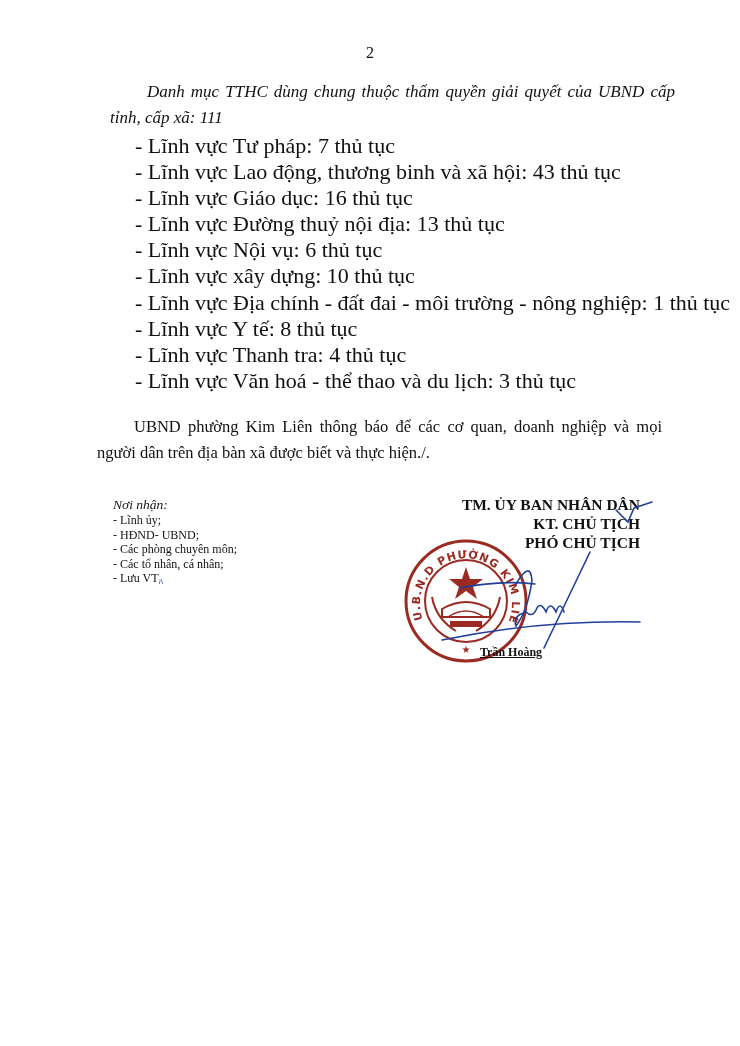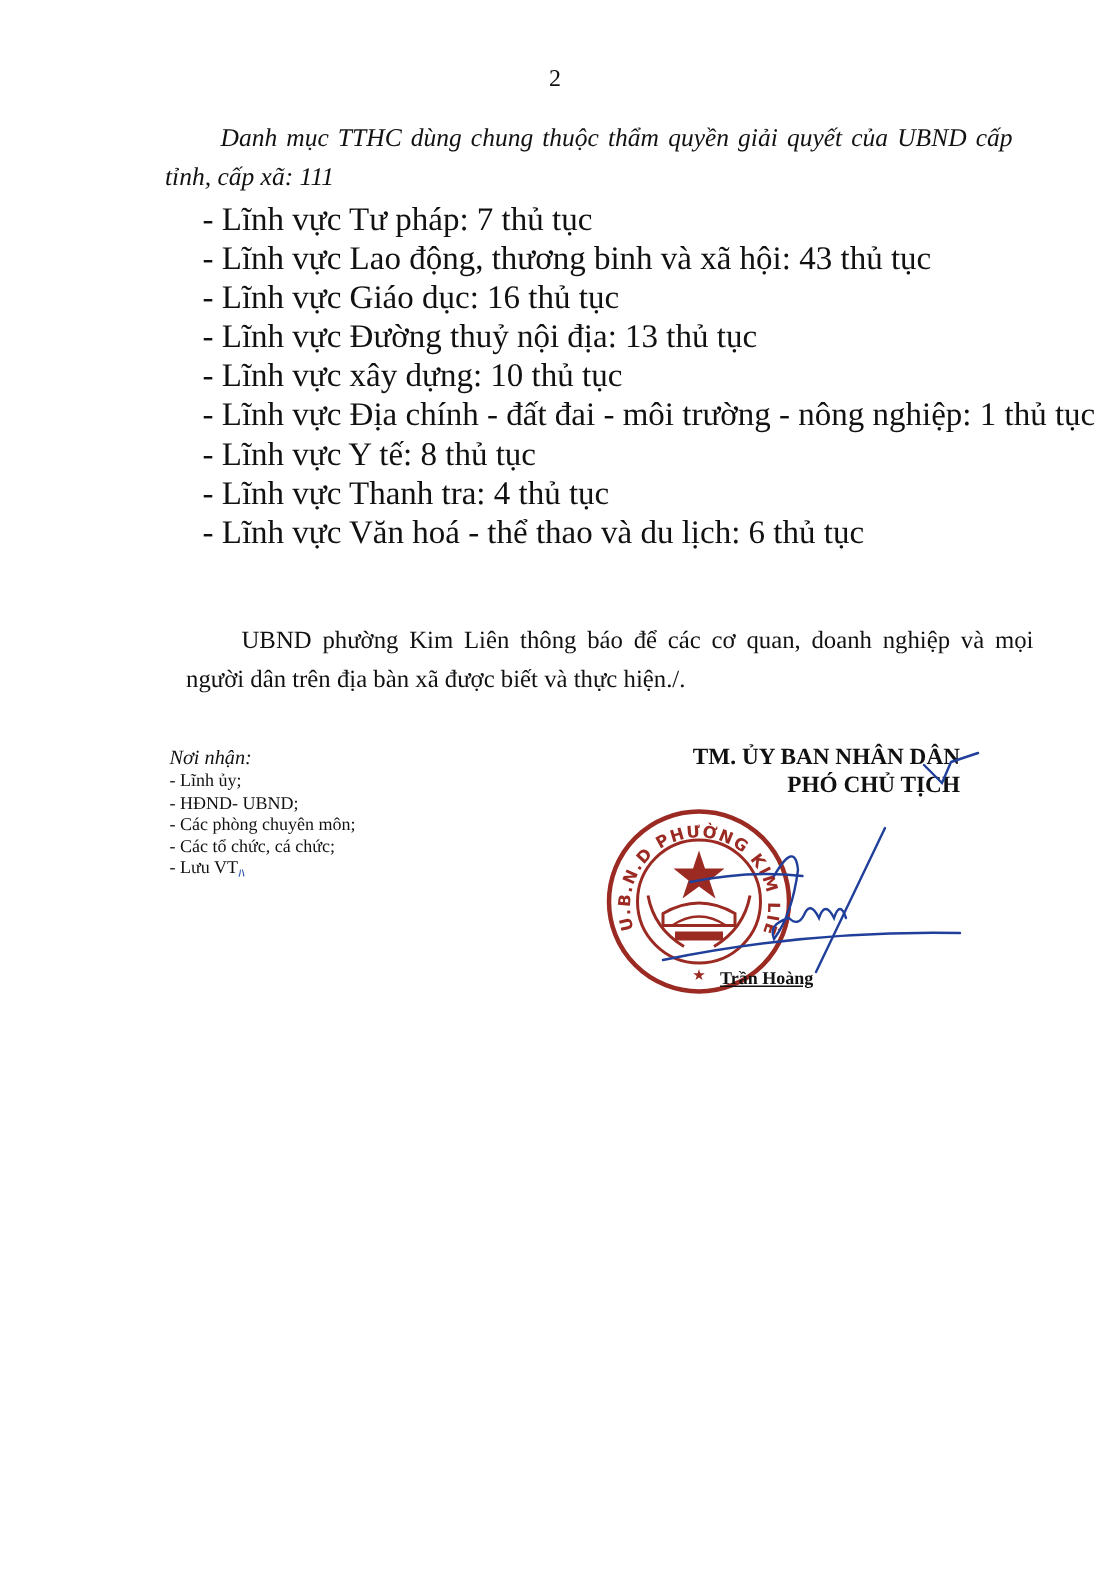--- a/index.html
+++ b/index.html
@@ -2,56 +2,57 @@
 <html><head>
 <meta charset="utf-8">
 <style>
   html, body { margin:0; padding:0; background:#ffffff; }
   body { width:740px; height:1046px; position:relative; overflow:hidden;
          font-family:"Liberation Serif", "DejaVu Serif", serif; color:#111; }
   .page-number { position:absolute; top:44px; left:0; width:740px; text-align:center; font-size:16px; }
   .intro { position:absolute; left:110px; top:79px; width:565px; font-size:17px; font-style:italic; line-height:26px; text-align:justify; text-indent:37px; margin:0; }
   .items { position:absolute; left:135px; top:133px; margin:0; padding:0; list-style:none; font-size:22px; line-height:26.1px; }
   .items li { white-space:nowrap; }
-  .closing { position:absolute; left:124px; top:414px; width:565px; font-size:16.5px; line-height:26px; text-indent:37px; text-align:justify; margin:0; }
+  .closing { position:absolute; left:97px; top:414px; width:565px; font-size:16.5px; line-height:26px; text-indent:37px; text-align:justify; margin:0; }
   .recipients { position:absolute; left:113px; top:497px; font-size:12px; line-height:14.6px; }
   .recipients .title { font-weight:normal; font-style:italic; font-size:13.5px; line-height:16px; }
   .recipients .vt-mark { color:#2a4fb0; font-size:9px; vertical-align:sub; }
   .sign-block { position:absolute; left:420px; top:495px; width:220px; text-align:right; font-weight:bold; font-size:15.5px; line-height:19px; }
   .signer-name { position:absolute; left:480px; top:645px; font-weight:bold; font-size:12px;text-decoration:underline; }
   .stamp { position:absolute; left:402px; top:537px; width:128px; height:128px; }
   .signature { position:absolute; left:420px; top:500px; width:240px; height:150px; pointer-events:none; }
 </style>
 </head>
 <body>
 
 <div class="page-number">2</div>
 
 <p class="intro">Danh mục TTHC dùng chung thuộc thẩm quyền giải quyết của UBND cấp tỉnh, cấp xã: 111</p>
 
 <ul class="items">
   <li>- Lĩnh vực Tư pháp: 7 thủ tục</li>
   <li>- Lĩnh vực Lao động, thương binh và xã hội: 43 thủ tục</li>
   <li>- Lĩnh vực Giáo dục: 16 thủ tục</li>
   <li>- Lĩnh vực Đường thuỷ nội địa: 13 thủ tục</li>
+  <li>- Lĩnh vực Nội vụ: 6 thủ tục</li>
   <li>- Lĩnh vực xây dựng: 10 thủ tục</li>
   <li>- Lĩnh vực Địa chính - đất đai - môi trường - nông nghiệp: 1 thủ tục</li>
   <li>- Lĩnh vực Y tế: 8 thủ tục</li>
   <li>- Lĩnh vực Thanh tra: 4 thủ tục</li>
-  <li>- Lĩnh vực Văn hoá - thể thao và du lịch: 6 thủ tục</li>
+  <li>- Lĩnh vực Văn hoá - thể thao và du lịch: 3 thủ tục</li>
 </ul>
 
 <p class="closing">UBND phường Kim Liên thông báo để các cơ quan, doanh nghiệp và mọi người dân trên địa bàn xã được biết và thực hiện./.</p>
 
 <div class="recipients">
   <div class="title">Nơi nhận:</div>
   <div>- Lĩnh ủy;</div>
   <div>- HĐND- UBND;</div>
   <div>- Các phòng chuyên môn;</div>
-  <div>- Các tổ chức, cá chức;</div>
+  <div>- Các tổ nhân, cá nhân;</div>
   <div><span>- Lưu VT</span><span class="vt-mark">ﾊ</span></div>
 </div>
 
 <svg class="stamp" viewBox="0 0 128 128">
   <g fill="none" stroke="#9b2a23">
     <circle cx="64" cy="64" r="60" stroke-width="3"></circle>
     <circle cx="64" cy="64" r="41" stroke-width="2"></circle>
   </g>
   <defs>
     <path id="stampArc" d="M 22 86 A 46 46 0 1 1 106 86"></path>
@@ -63,20 +64,21 @@
   <path d="M40 72 Q64 58 88 72 L88 80 L40 80 Z" fill="none" stroke="#9b2a23" stroke-width="2"></path>
   <path d="M46 80 Q64 68 82 80" fill="none" stroke="#9b2a23" stroke-width="1.5"></path>
   <path d="M30 60 Q34 82 54 94" fill="none" stroke="#9b2a23" stroke-width="2"></path>
   <path d="M98 60 Q94 82 74 94" fill="none" stroke="#9b2a23" stroke-width="2"></path>
   <rect x="48" y="84" width="32" height="6" fill="#9b2a23"></rect>
   <text x="64" y="116" text-anchor="middle" font-size="10" fill="#9b2a23">★</text>
 </svg>
 
 <div class="sign-block">
   <div>TM. ỦY BAN NHÂN DÂN</div>
+  <div>KT. CHỦ TỊCH</div>
   <div>PHÓ CHỦ TỊCH</div>
 </div>
 
 <svg class="signature" viewBox="0 0 240 150">
   <g fill="none" stroke="#1f3f9a" stroke-width="1.6" stroke-linecap="round">
     <path d="M196 10 L208 22 L214 8 M214 8 L232 2"></path>
     <path d="M170 52 L124 148"></path>
     <path d="M40 88 Q80 80 115 84"></path>
     <path d="M96 84 Q110 60 112 80 Q108 110 96 126 Q92 116 106 112 Q112 118 116 110 Q120 100 126 112 Q130 100 136 112 Q140 100 144 112"></path>
     <path d="M22 140 Q120 120 220 122"></path>

